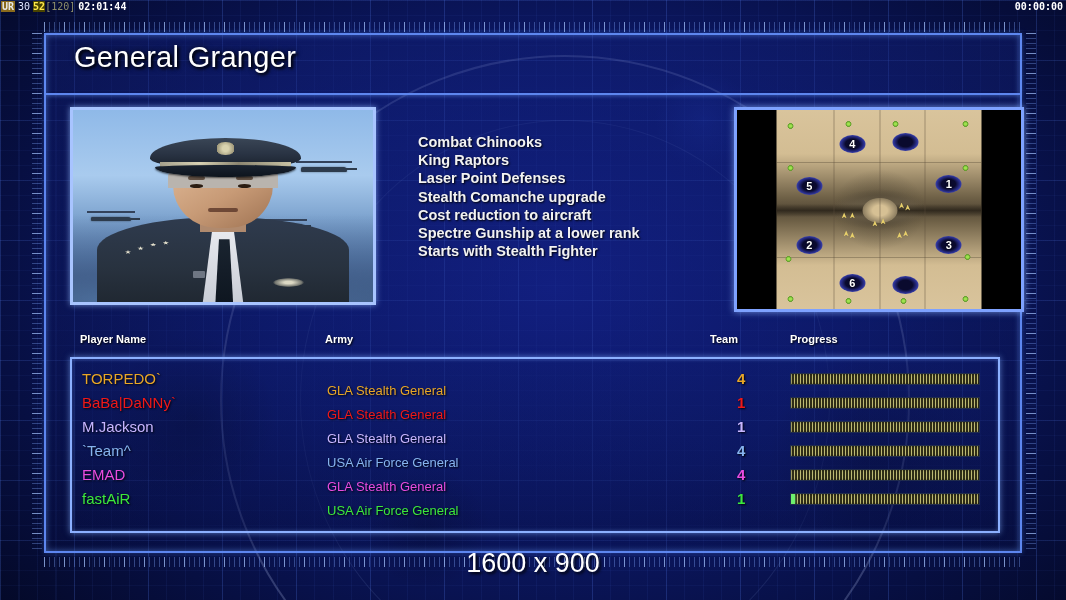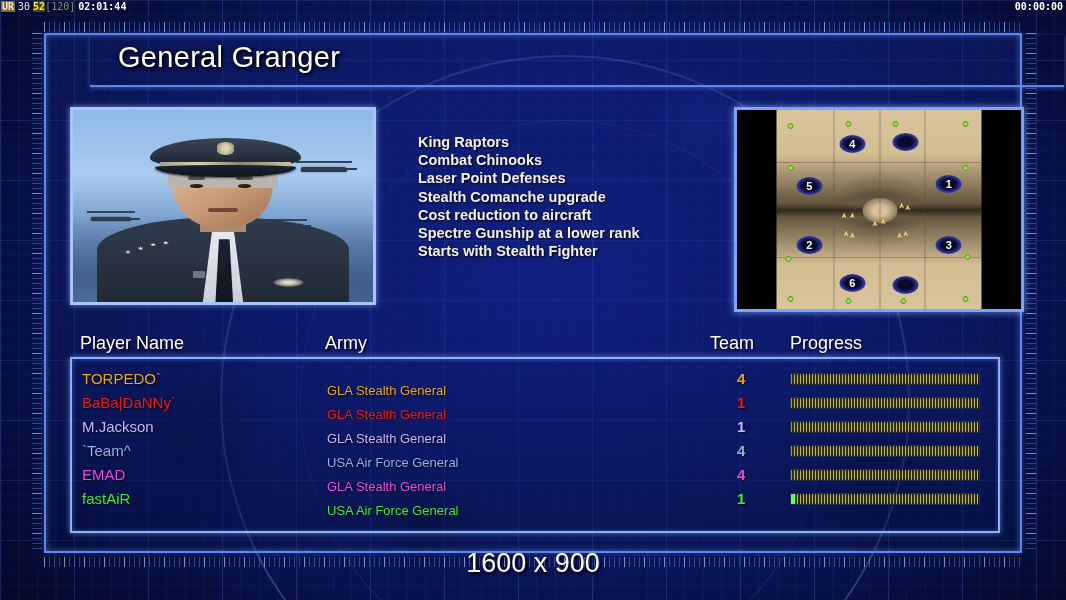--- a/index.html
+++ b/index.html
@@ -101,24 +101,23 @@
     position: absolute;
     left: 44px; top: 33px; width: 978px; height: 520px;
     border: 2px solid #5d86ef;
     box-shadow: 0 0 6px rgba(110,160,255,0.55) inset, 0 0 5px rgba(90,140,255,0.35);
     background: linear-gradient(to bottom, rgba(18,32,120,0.42), rgba(8,16,70,0.30));
     z-index: 10;
   }
 
   
   .title-block {
-    position: absolute; left: 0; top: 0; width: 100%; height: 52px;
+    position: absolute; left: 0; top: 0; width: 100%; height: 60px;
     border-bottom: 2px solid #5d86ef;
     box-shadow: 0 1px 4px rgba(110,160,255,0.45);
-    margin-left: 44px;
   }
   .title-text {
     position: absolute; left: 28px; top: 6px;
     font-size: 29px; font-weight: normal; color: #ffffff;
     text-shadow: 2px 2px 3px rgba(0,0,0,0.95), 0 0 6px rgba(0,0,0,0.8);
     letter-spacing: 0.3px;
   }
 
   
   .general-panel {
@@ -320,21 +319,21 @@
   
   .players-panel {
     position: absolute; left: 24px; top: 298px;
     width: 930px; height: 200px;
   }
   .player-head {
     position: absolute; left: 0; top: 0; width: 100%; height: 22px;
   }
   .player-head span {
     position: absolute; top: 0;
-    color: #ffffff; font-size: 18px; font-weight: normal;
+    color: #ffffff; font-size: 11px; font-weight: bold;
     text-shadow: 1px 1px 2px rgba(0,0,0,0.95);
   }
   .col-name { left: 10px; }
   .col-army { left: 255px; }
   .col-team { left: 640px; }
   .col-prog { left: 720px; }
 
   .list-box {
     position: absolute; left: 0; top: 24px; width: 100%; height: 176px;
     border: 2px solid #8cb0ff;
@@ -457,22 +456,22 @@
           <div class="gen-star s1"></div>
           <div class="gen-star s2"></div>
           <div class="gen-star s3"></div>
           <div class="gen-star s4"></div>
           <div class="gen-badge"></div>
           <div class="gen-wing"></div>
         </div>
       </div>
 
       <ul class="ability-list">
+        <li>Combat Chinooks</li>
         <li>King Raptors</li>
-        <li>Combat Chinooks</li>
         <li>Laser Point Defenses</li>
         <li>Stealth Comanche upgrade</li>
         <li>Cost reduction to aircraft</li>
         <li>Spectre Gunship at a lower rank</li>
         <li>Starts with Stealth Fighter</li>
       </ul>
 
       <div class="minimap-wrap">
         <div class="minimap" id="minimap">
           <div class="mm-dark-band"></div>

